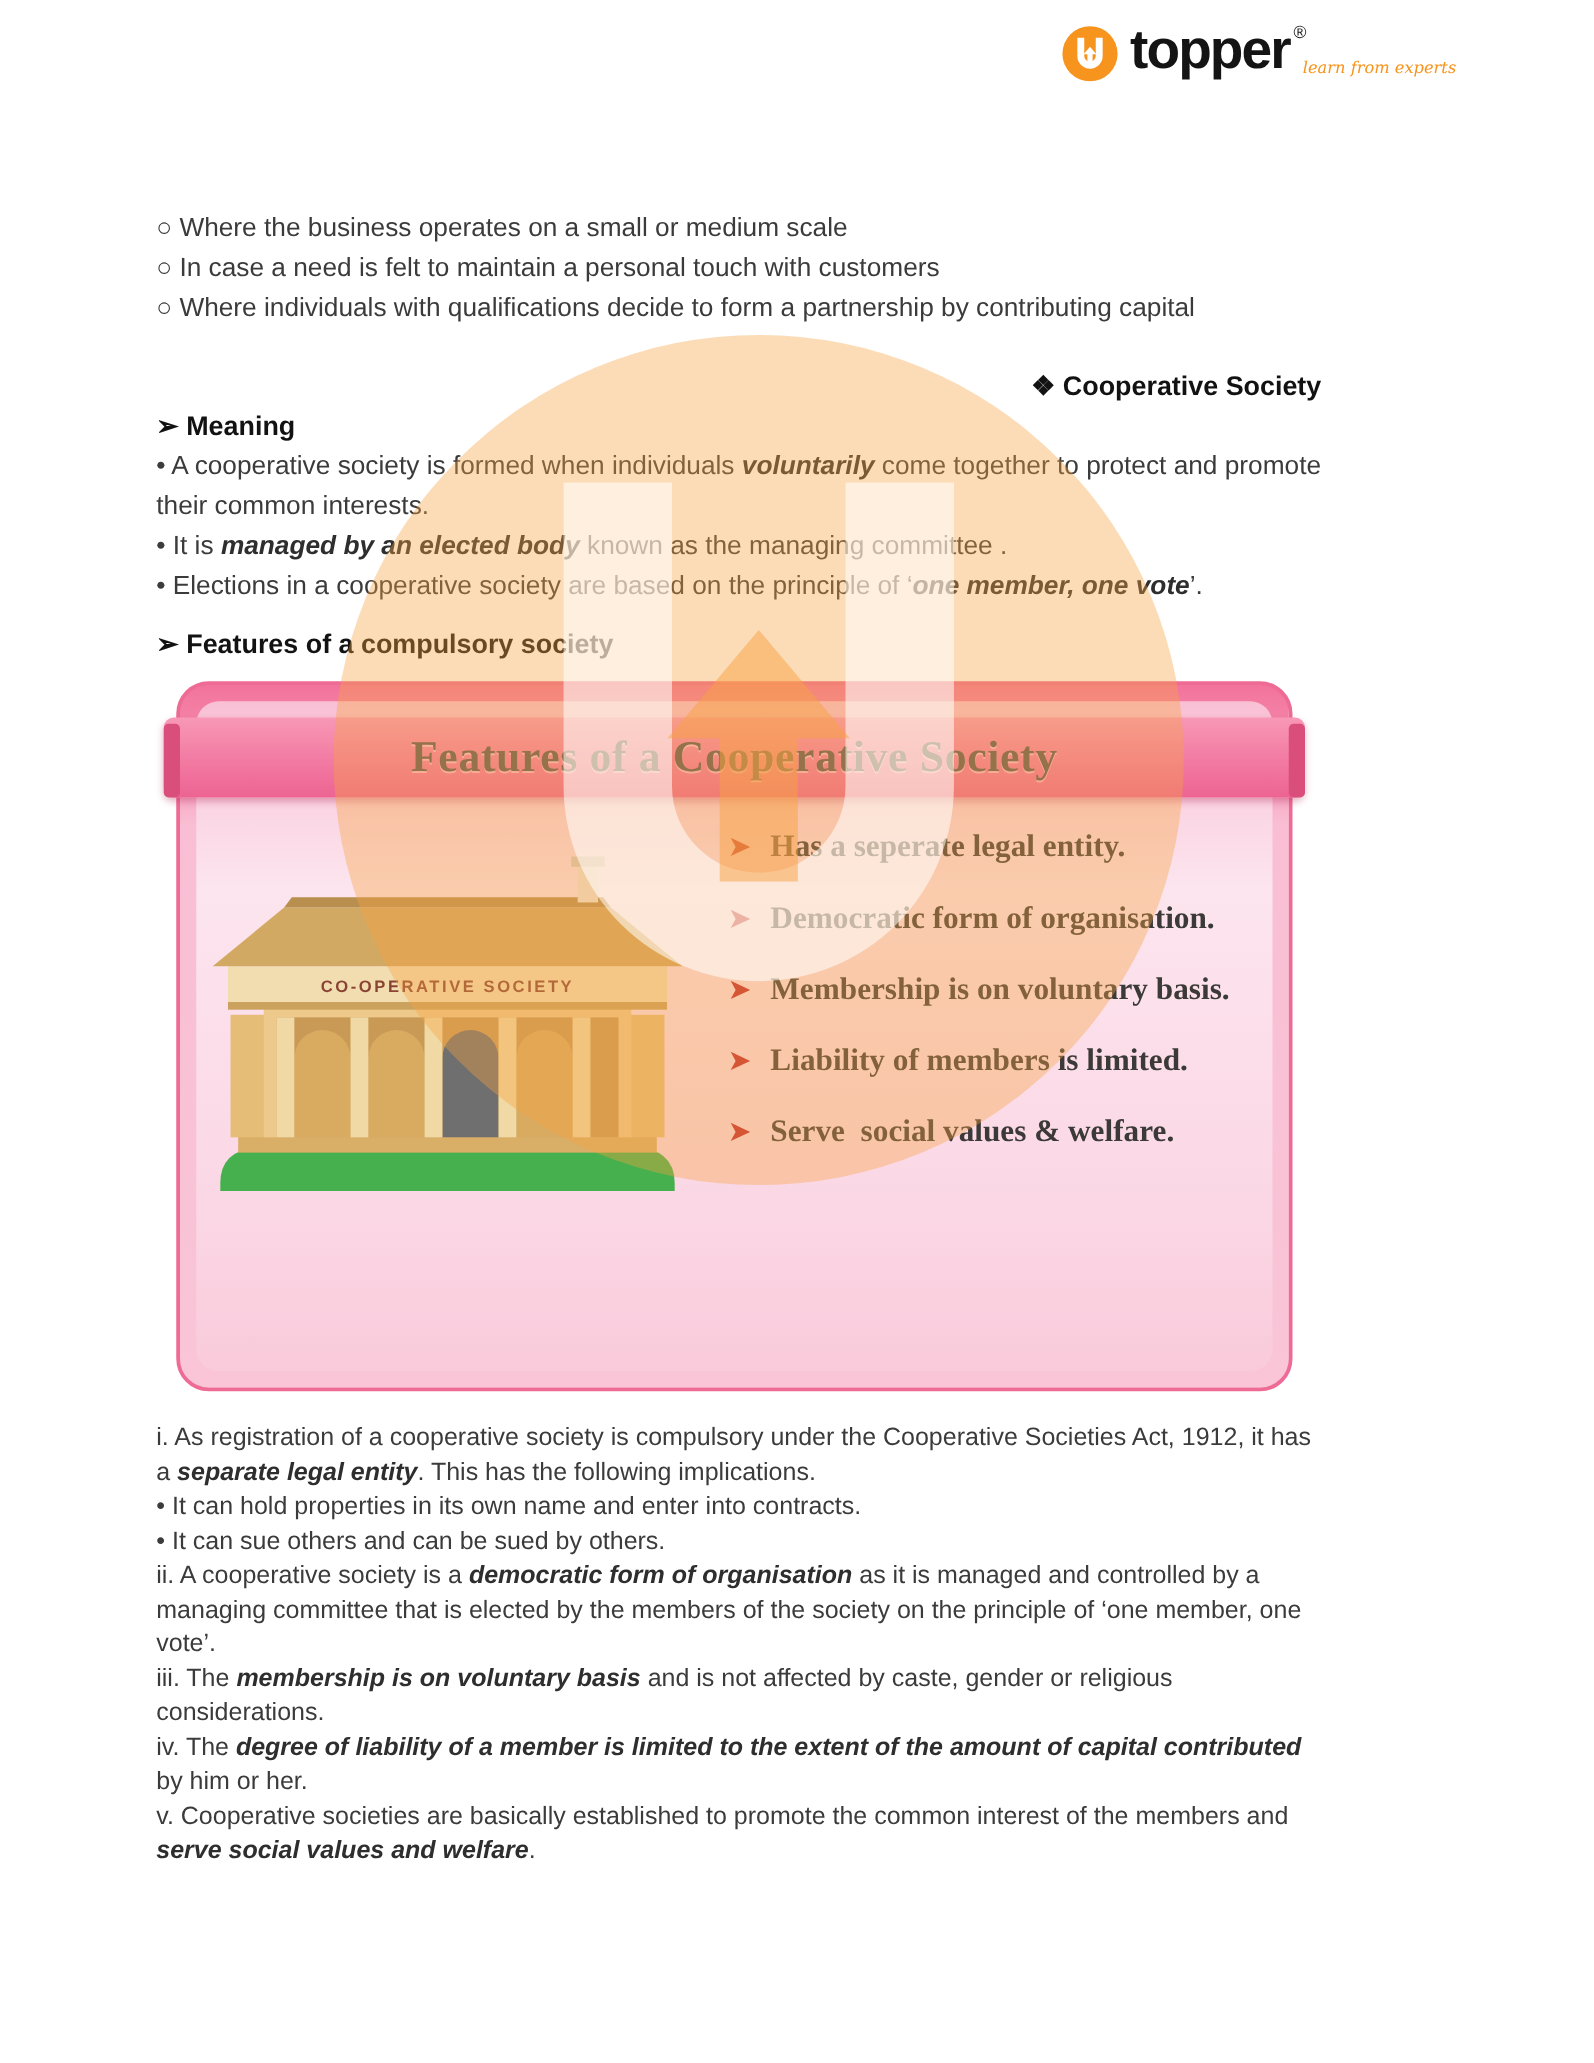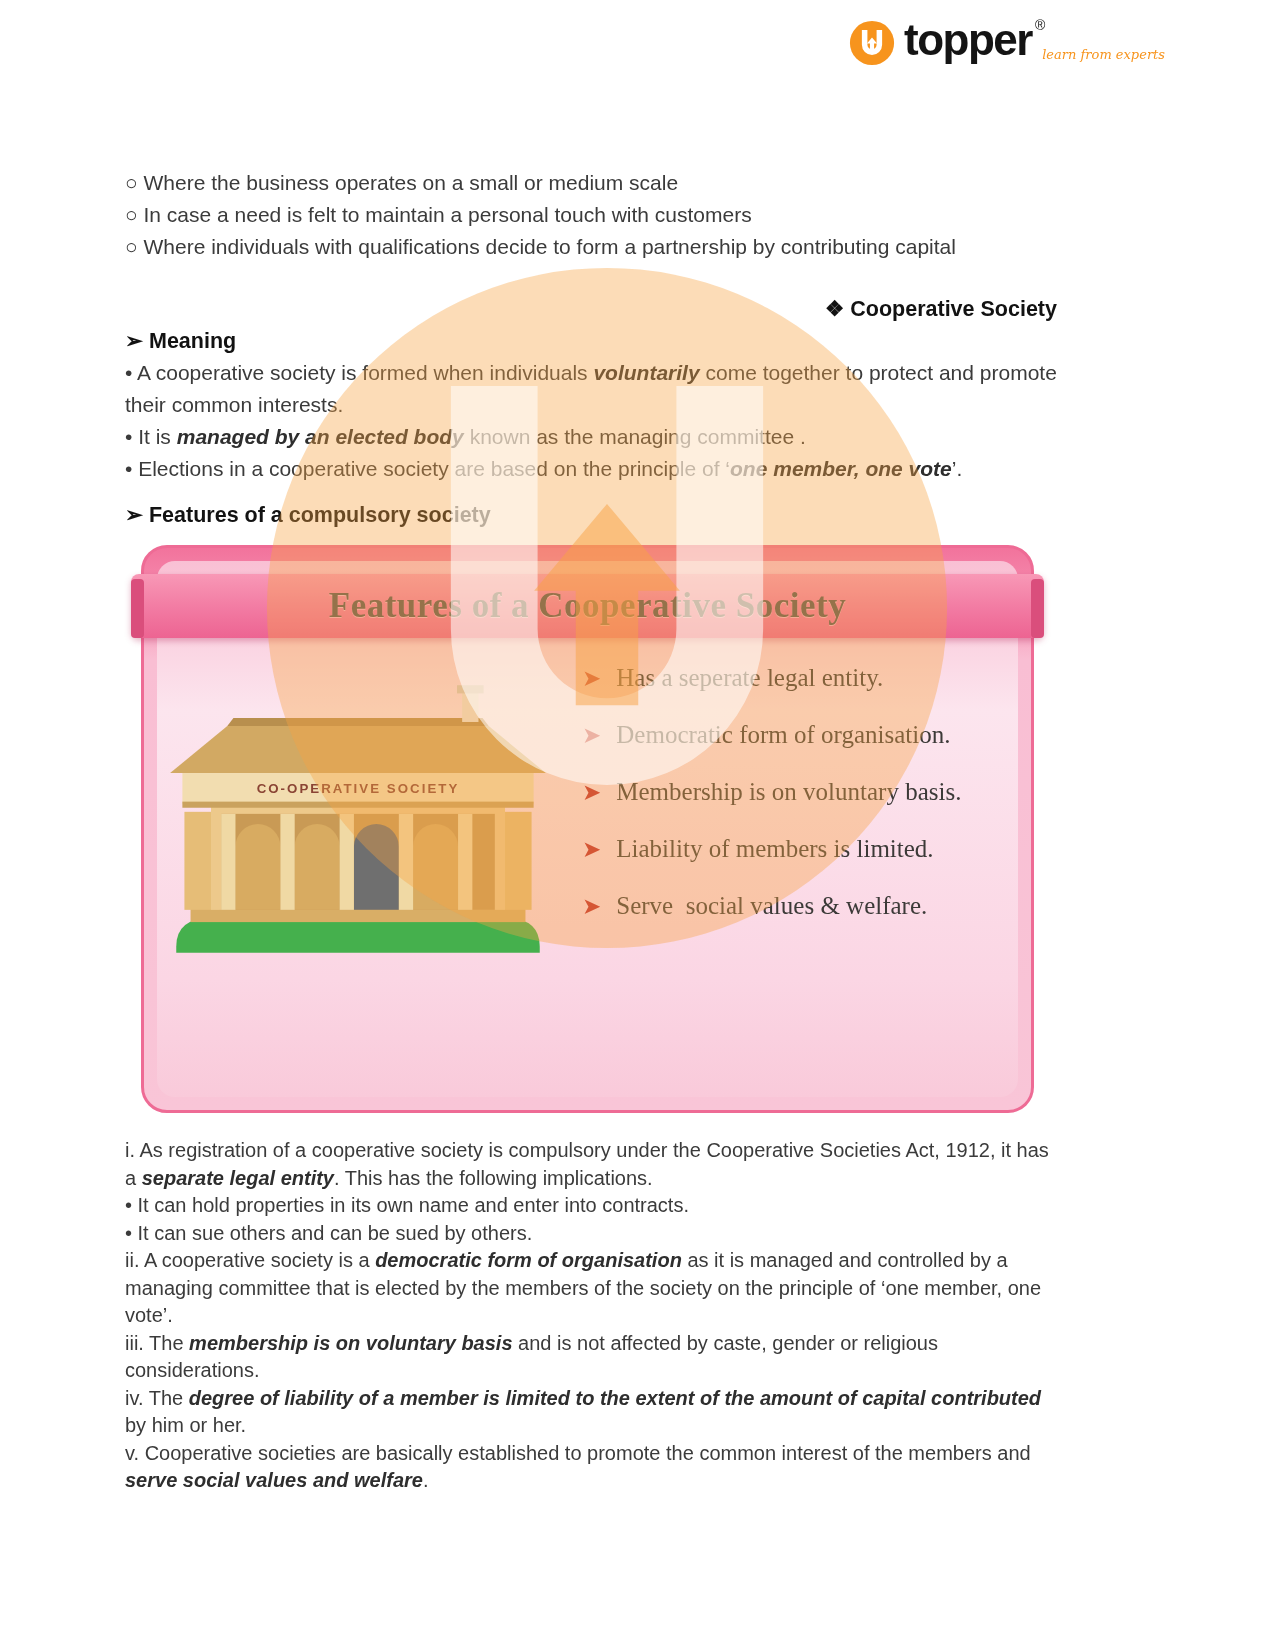--- a/index.html
+++ b/index.html
@@ -39,21 +39,21 @@
           border-radius:8px;display:flex;align-items:center;justify-content:center;
           box-shadow:0 3px 6px rgba(180,40,90,.35);}
   .banner::before,.banner::after{content:"";position:absolute;top:5px;width:13px;height:59px;background:#da4e7c;border-radius:4px;}
   .banner::before{left:0;} .banner::after{right:0;}
   .banner-title{font-family:"Liberation Serif",serif;font-weight:bold;font-size:35px;color:#5a5550;
                 letter-spacing:.5px;text-shadow:0 1px 0 rgba(255,255,255,.45);}
   .bldg{position:absolute;left:20px;top:116px;width:388px;height:312px;}
   .feature-list{position:absolute;left:438px;top:116px;margin:0;padding:0;list-style:none;}
   .feature-item{display:flex;align-items:baseline;gap:15px;margin-bottom:24px;height:33px;}
   .feature-arrow{color:#c1272d;font-size:23px;line-height:1;flex:0 0 auto;}
-  .feature-text{font-family:"Liberation Serif",serif;font-weight:normal;font-size:25px;color:#3c3a38;white-space:pre;}
+  .feature-text{font-family:"Liberation Serif",serif;font-weight:bold;font-size:25px;color:#3c3a38;white-space:pre;}
 
   
   .lower{margin-top:24px;}
   .lower p{margin:0;font-size:20px;line-height:27.5px;color:#3b3b3b;}
 </style>
 </head>
 <body>
 
 <div class="page">
 

